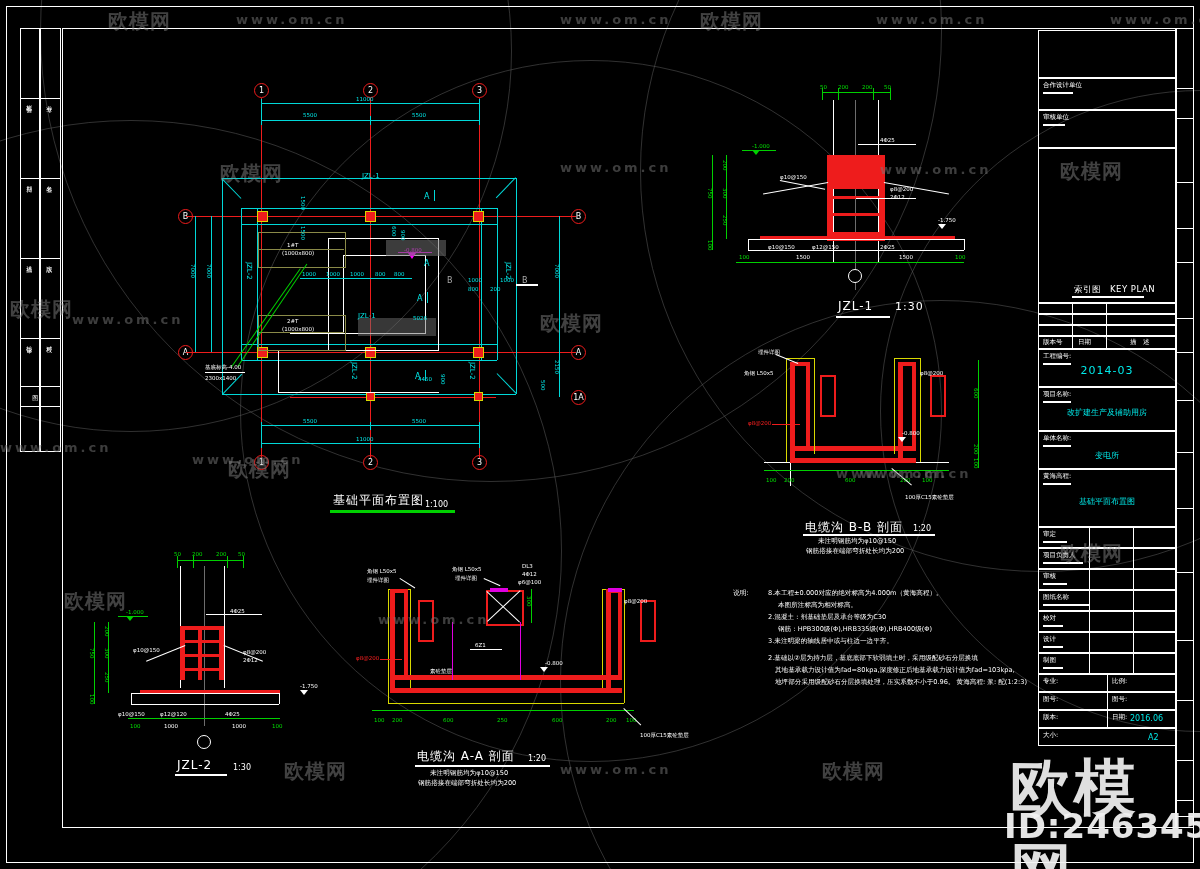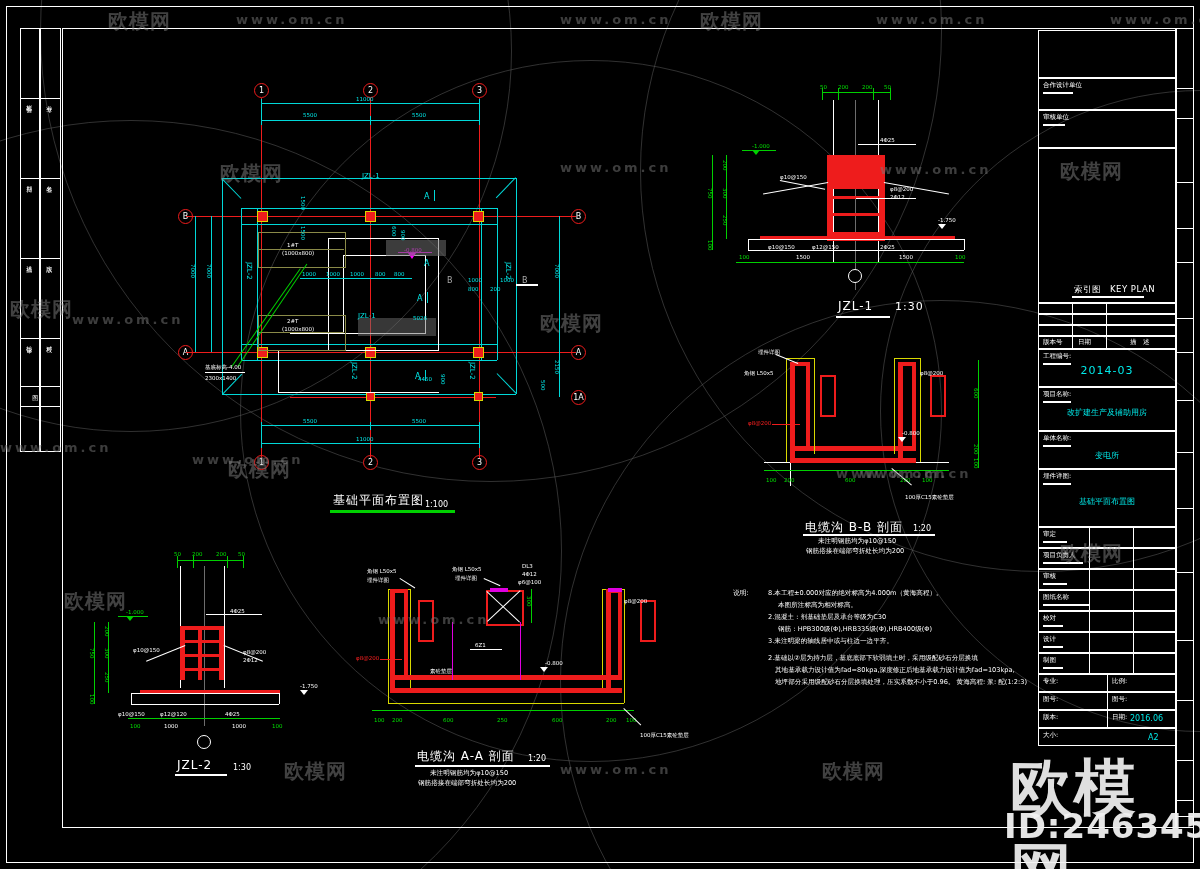--- a/index.html
+++ b/index.html
@@ -568,21 +568,21 @@
     <div class="tb-lbl" style="left:5px;top:361px;">项目名称:</div>
     <div class="tb-ul" style="left:5px;top:371px;width:28px;"></div>
     <div class="tb-val" style="left:0;top:377px;width:138px;">改扩建生产及辅助用房</div>
 
     <div class="tb-cell" style="left:0;top:401px;width:138px;height:38px;"></div>
     <div class="tb-lbl" style="left:5px;top:405px;">单体名称:</div>
     <div class="tb-ul" style="left:5px;top:415px;width:28px;"></div>
     <div class="tb-val" style="left:0;top:420px;width:138px;">变电所</div>
 
     <div class="tb-cell" style="left:0;top:439px;width:138px;height:58px;"></div>
-    <div class="tb-lbl" style="left:5px;top:443px;">埋件详图:</div>
+    <div class="tb-lbl" style="left:5px;top:443px;">黄海高程:</div>
     <div class="tb-ul" style="left:5px;top:453px;width:28px;"></div>
     <div class="tb-val" style="left:0;top:466px;width:138px;">基础平面布置图</div>
 
     <div class="tb-cell" style="left:0;top:497px;width:138px;height:21px;"></div>
     <div class="tb-cell" style="left:0;top:518px;width:138px;height:21px;"></div>
     <div class="tb-cell" style="left:0;top:539px;width:138px;height:21px;"></div>
     <div class="tb-cell" style="left:0;top:560px;width:138px;height:21px;"></div>
     <div class="tb-cell" style="left:0;top:581px;width:138px;height:21px;"></div>
     <div class="tb-cell" style="left:0;top:602px;width:138px;height:21px;"></div>
     <div class="tb-cell" style="left:0;top:623px;width:138px;height:21px;"></div>

